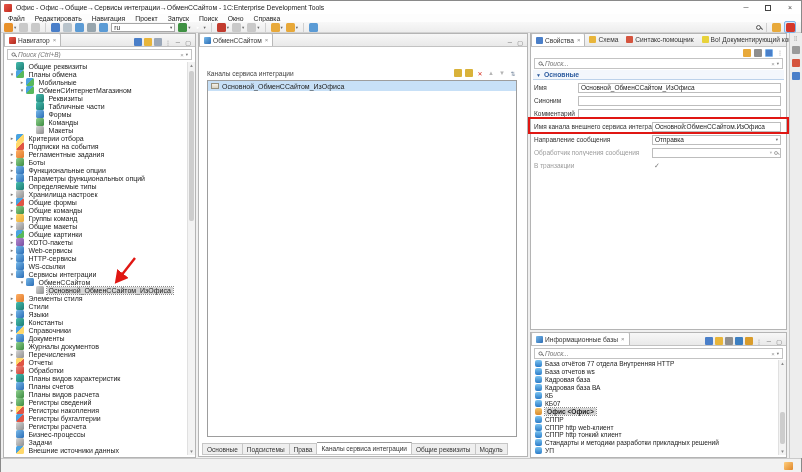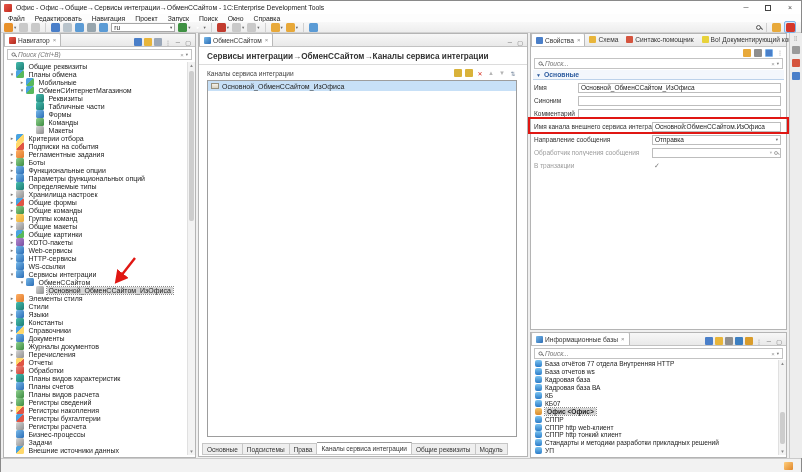--- a/index.html
+++ b/index.html
@@ -523,21 +523,20 @@
       </span>
       <span class="cornic" id="editor-corner">
           <span class="titem">
             <span class="cic" style="color: rgb(102, 102, 102);">─</span>
           </span>
           <span class="titem">
             <span class="cic" style="color: rgb(102, 102, 102);">▢</span>
           </span>
         </span>
     </div>
-    <div class="breadcrumb">Сервисы интеграции→ОбменССайтом→Каналы сервиса интеграции</div>
     <div class="sectionrow">
       <span>Каналы сервиса интеграции</span>
       <span class="secicons" id="chan-icons">
           <span class="titem">
             <span class="cic" style="background: rgb(217, 178, 58); width: 8px; height: 8px;"></span>
           </span>
           <span class="titem">
             <span class="cic" style="background: rgb(217, 178, 58); width: 8px; height: 8px;"></span>
           </span>
           <span class="titem">

